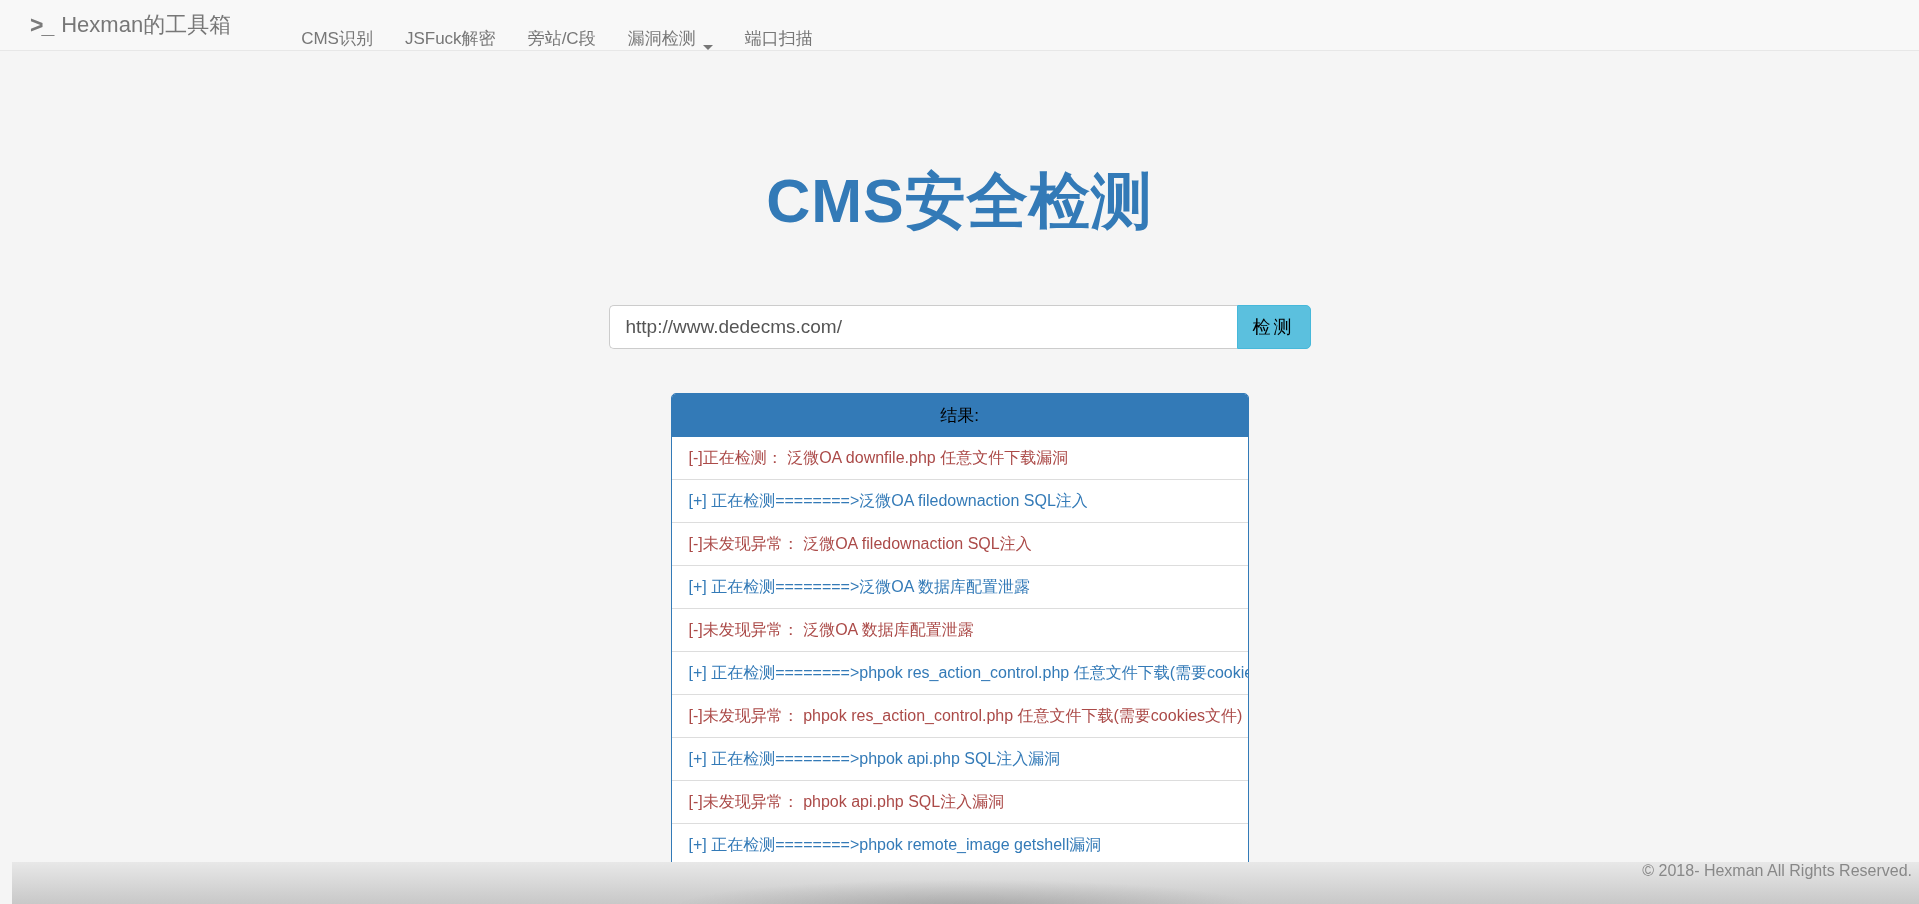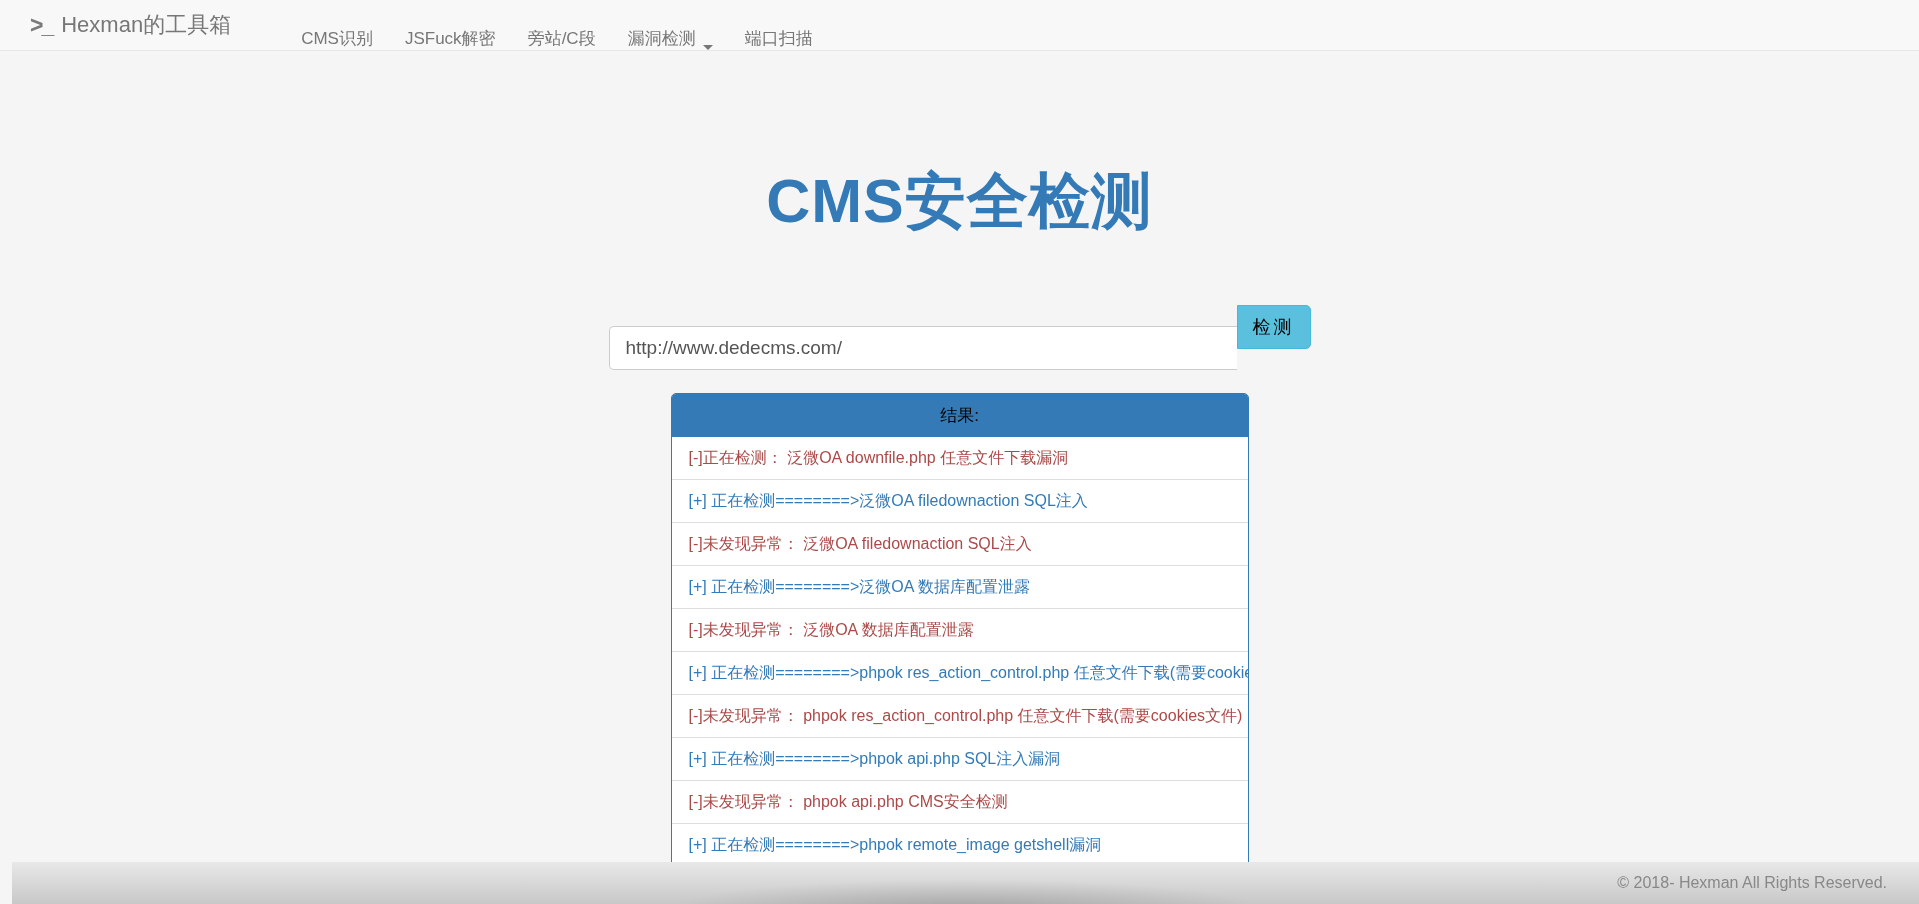--- a/index.html
+++ b/index.html
@@ -78,21 +78,20 @@
     height: 44px;
     border: 1px solid #ccc;
     border-right: 0;
     border-radius: 5px 0 0 5px;
     padding: 0 16px;
     font-size: 19px;
     color: #555;
     background: #fff;
     outline: none;
     font-family: "Liberation Sans", "DejaVu Sans", sans-serif;
-    margin-top: 21px;
   }
   .submit-btn {
     width: 74px;
     height: 44px;
     background: #5bc0de;
     border: 1px solid #46b8da;
     border-radius: 0 5px 5px 0;
     color: #000000;
     font-size: 18px;
     letter-spacing: 3px;
@@ -128,23 +127,22 @@
   .result-row:first-child { border-top: 0; }
   .result-row.info   { color: #337ab7; }
   .result-row.danger { color: #ab4a48; }
 
   
   .footer {
     position: fixed;
     left: 12px; right: 0; bottom: 0;
     height: 42px;
     display: flex;
-    align-items: center;
     justify-content: flex-end;
-    padding-right: 32px;
+    padding-right: 7px;
     font-size: 16px;
     color: #888;
     background:
       radial-gradient(ellipse 420px 40px at 50% 108%, rgba(0,0,0,0.16), rgba(0,0,0,0) 70%),
       linear-gradient(#e8e8e8, #c8c8c8);
     z-index: 10;
   }
 </style>
 </head>
 <body>
@@ -186,21 +184,21 @@
     <div class="panel-heading">结果:</div>
     <ul class="result-list" id="result-list">
         <li class="result-row danger">[-]正在检测： 泛微OA downfile.php 任意文件下载漏洞</li>
         <li class="result-row info">[+] 正在检测========&gt;泛微OA filedownaction SQL注入</li>
         <li class="result-row danger">[-]未发现异常： 泛微OA filedownaction SQL注入</li>
         <li class="result-row info">[+] 正在检测========&gt;泛微OA 数据库配置泄露</li>
         <li class="result-row danger">[-]未发现异常： 泛微OA 数据库配置泄露</li>
         <li class="result-row info">[+] 正在检测========&gt;phpok res_action_control.php 任意文件下载(需要cookies文件)</li>
         <li class="result-row danger">[-]未发现异常： phpok res_action_control.php 任意文件下载(需要cookies文件)</li>
         <li class="result-row info">[+] 正在检测========&gt;phpok api.php SQL注入漏洞</li>
-        <li class="result-row danger">[-]未发现异常： phpok api.php CMS安全检测</li>
+        <li class="result-row danger">[-]未发现异常： phpok api.php SQL注入漏洞</li>
         <li class="result-row info">[+] 正在检测========&gt;phpok remote_image getshell漏洞</li>
       </ul>
   </section>
 </main>
 
 <footer class="footer">
   <span>© 2018- Hexman All Rights Reserved.</span>
 </footer>
 
 </body></html>

